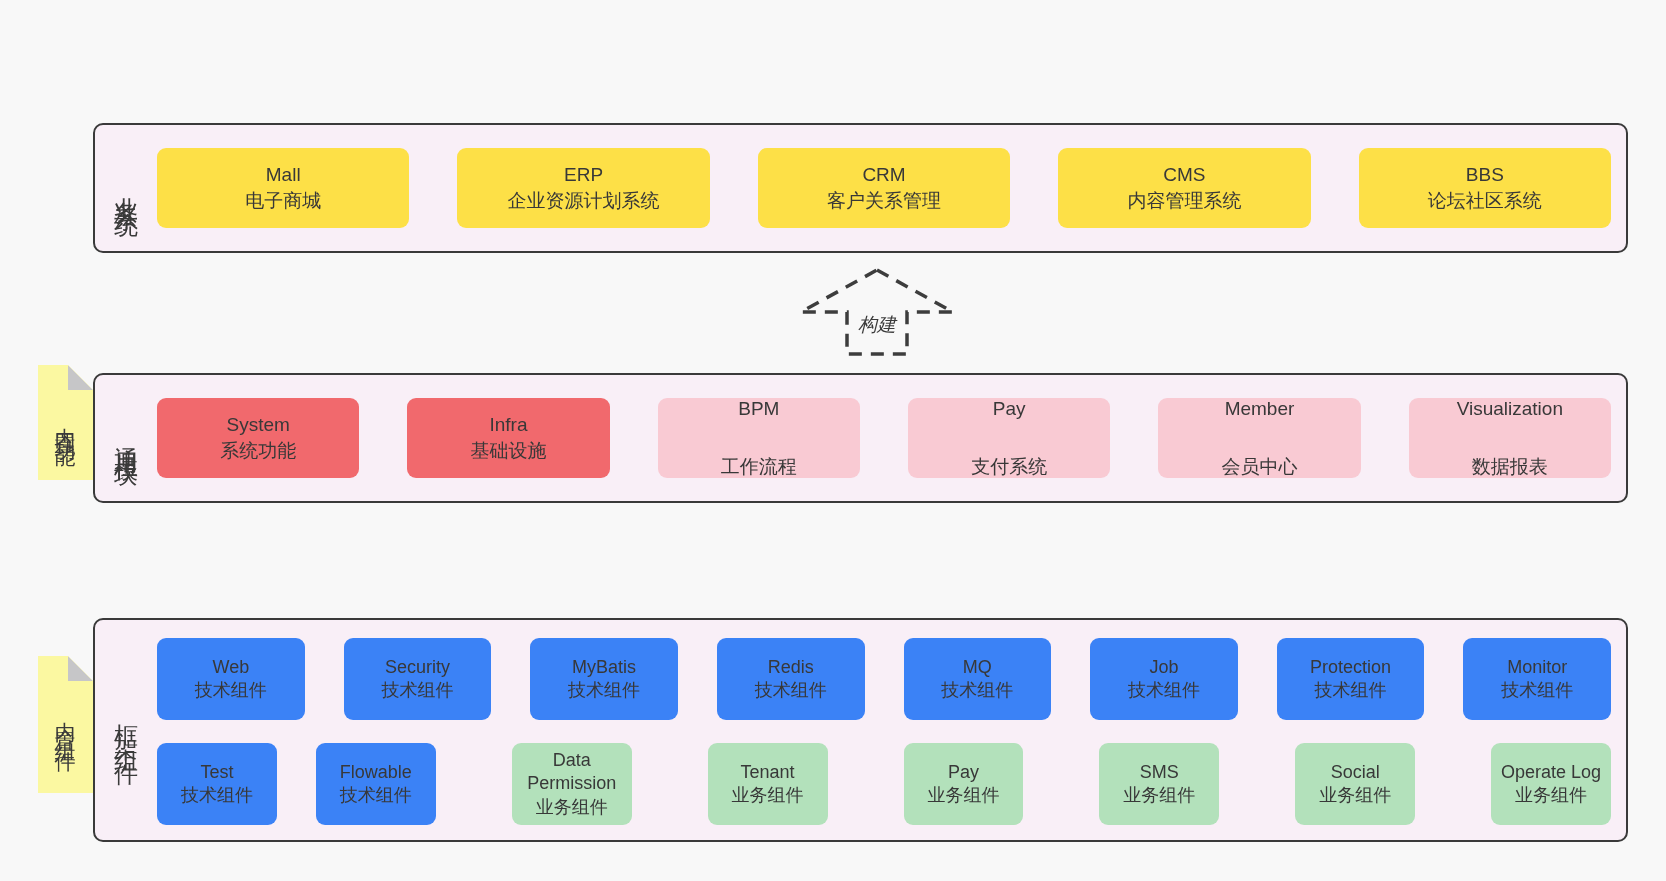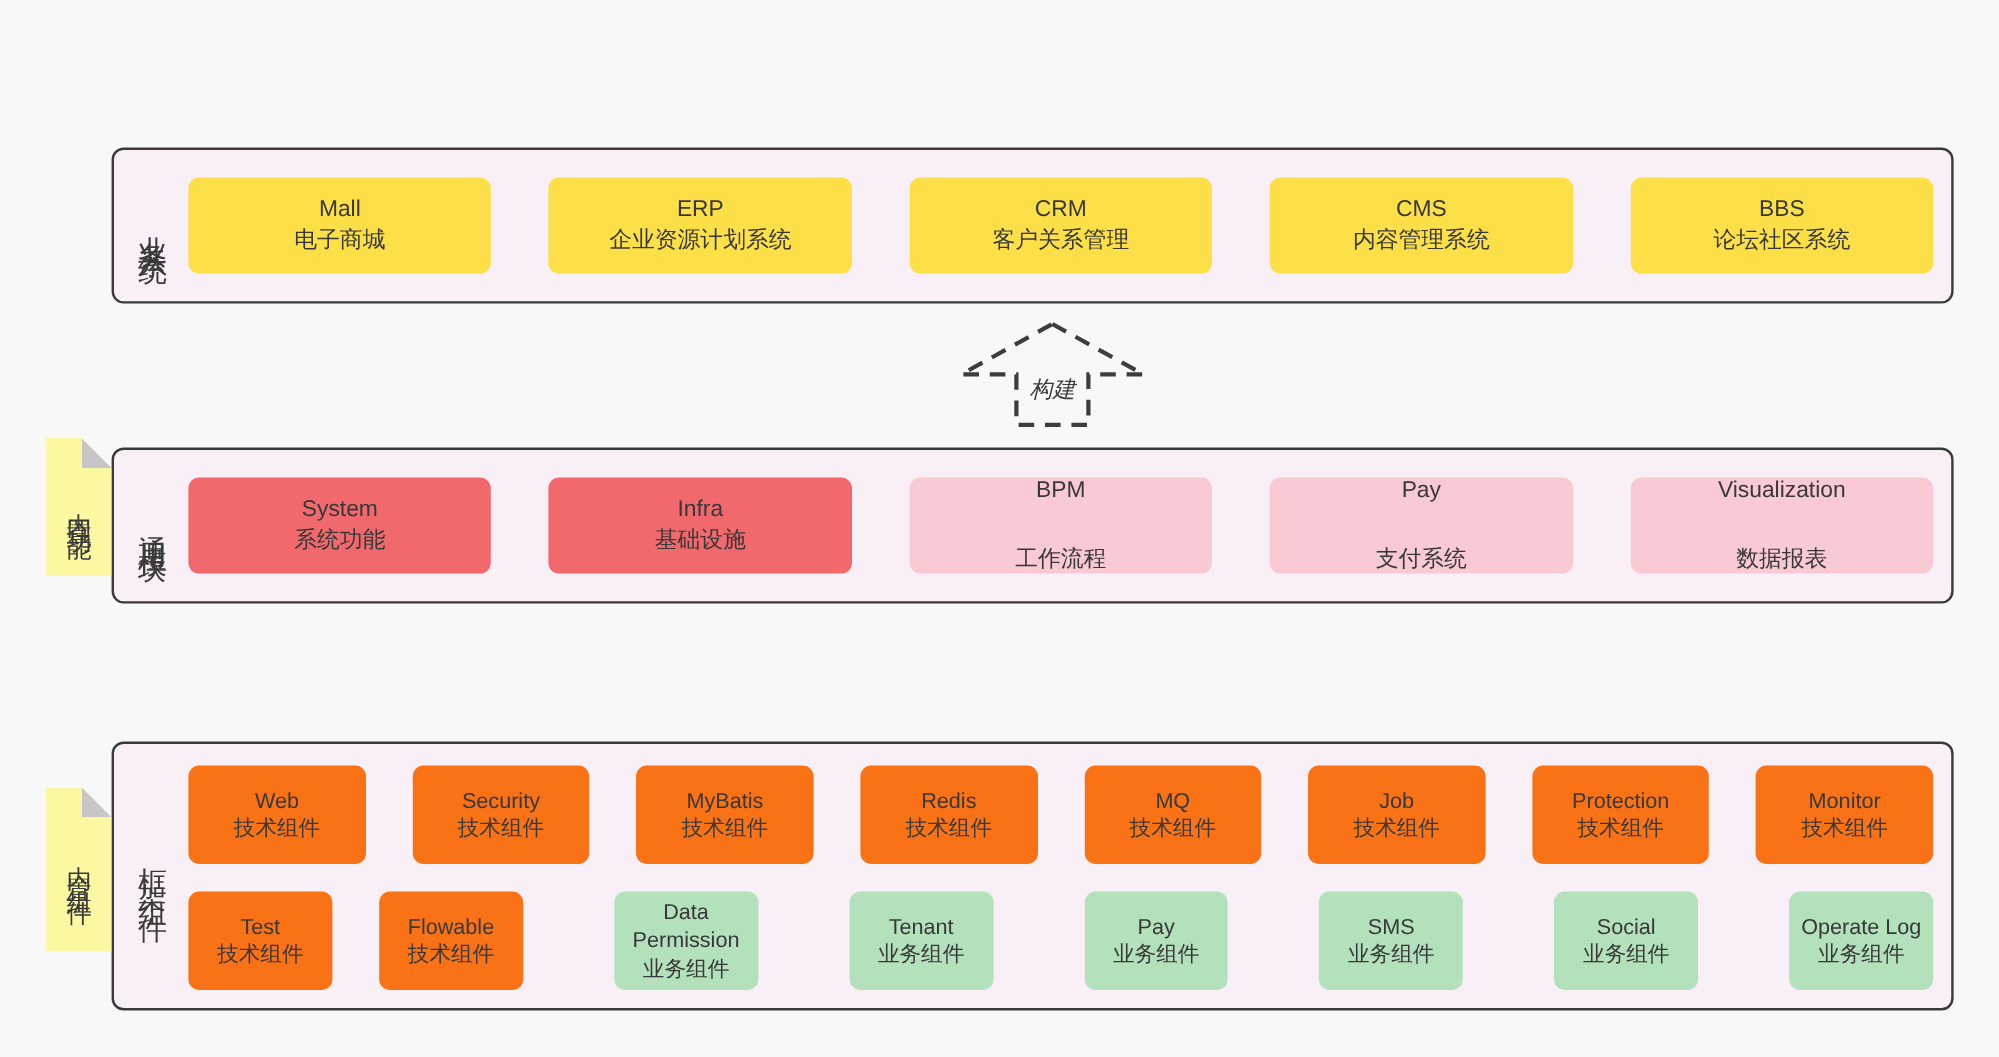--- a/index.html
+++ b/index.html
@@ -29,21 +29,21 @@
   .box {
     border-radius:9px; display:flex; flex-direction:column;
     align-items:center; justify-content:center; text-align:center;
     color:#383838; box-sizing:border-box; padding:4px 6px;
   }
   .boxes .box { flex:1; height:80px; font-size:19px; line-height:1.38; }
 
   .blue  { background:#fde047; }
   .red   { background:#f1696d; }
   .pink  { background:#f9cad3;gap:32px; }
-  .green { background:#f97316; }
+  .green { background:#3b82f6; }
   .green-light { background:#b3e1bb;margin-left:37px; }
 
   
   .grid { flex:1; display:flex; flex-direction:column; justify-content:center; gap:23px; padding:20px 15px 17px 0; box-sizing:border-box; }
   .grid .row { display:flex; gap:39px; }
   .grid .box { flex:1; height:82px; font-size:18px; line-height:1.28; }
 
   
   .sticky {
     position:absolute; left:-57px; width:55px;
@@ -134,20 +134,24 @@
       </div>
       <div class="box pink">
         <span>BPM</span>
         <span>工作流程</span>
       </div>
       <div class="box pink">
         <span>Pay</span>
         <span>支付系统</span>
       </div>
       <div class="box pink">
+        <span>Member</span>
+        <span>会员中心</span>
+      </div>
+      <div class="box pink">
         <span>Visualization</span>
         <span>数据报表</span>
       </div>
     </div>
   </section>
 
 
   <section class="layer layer-components">
     <div class="sticky sticky-components">
       <span class="fold"></span>

